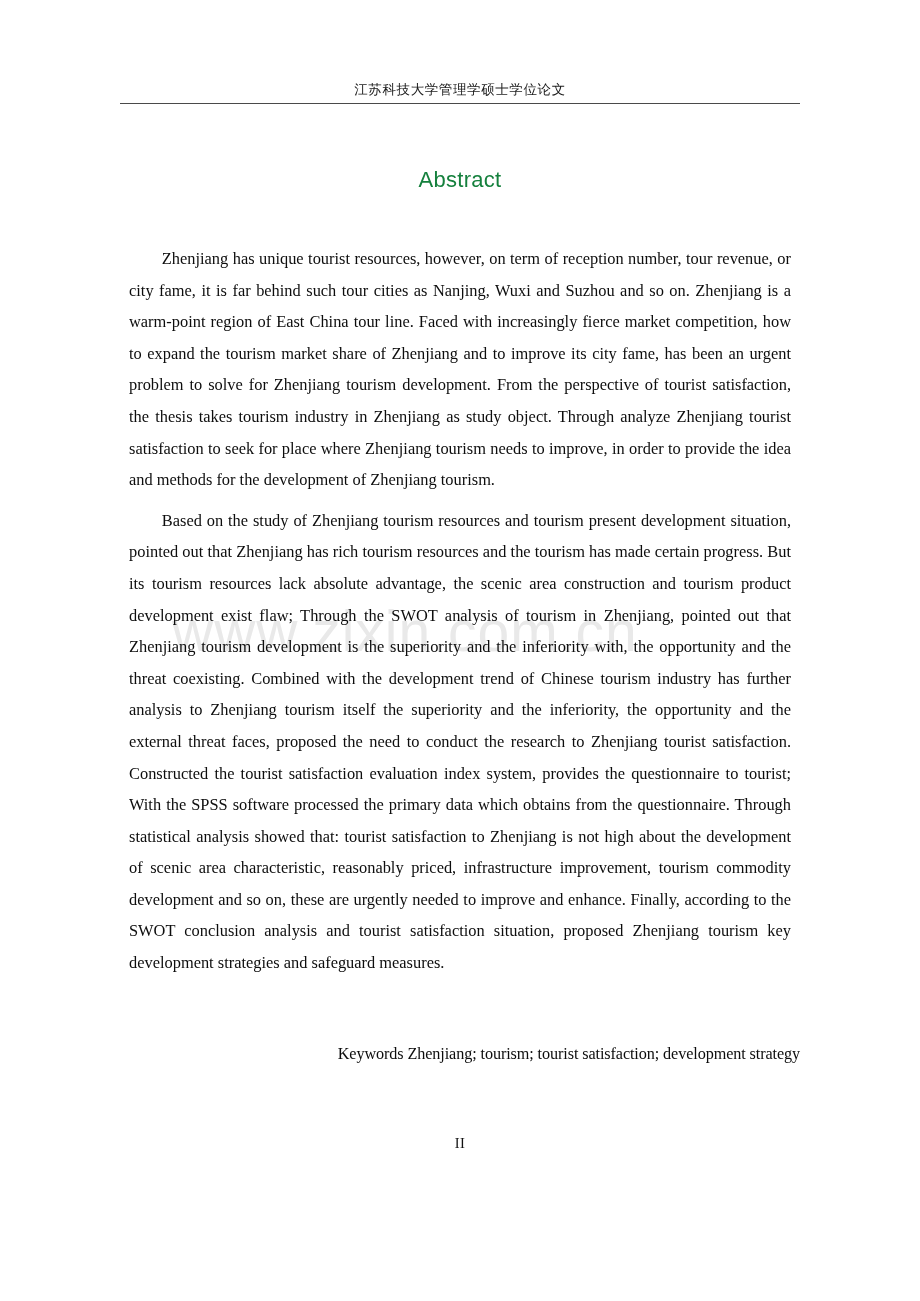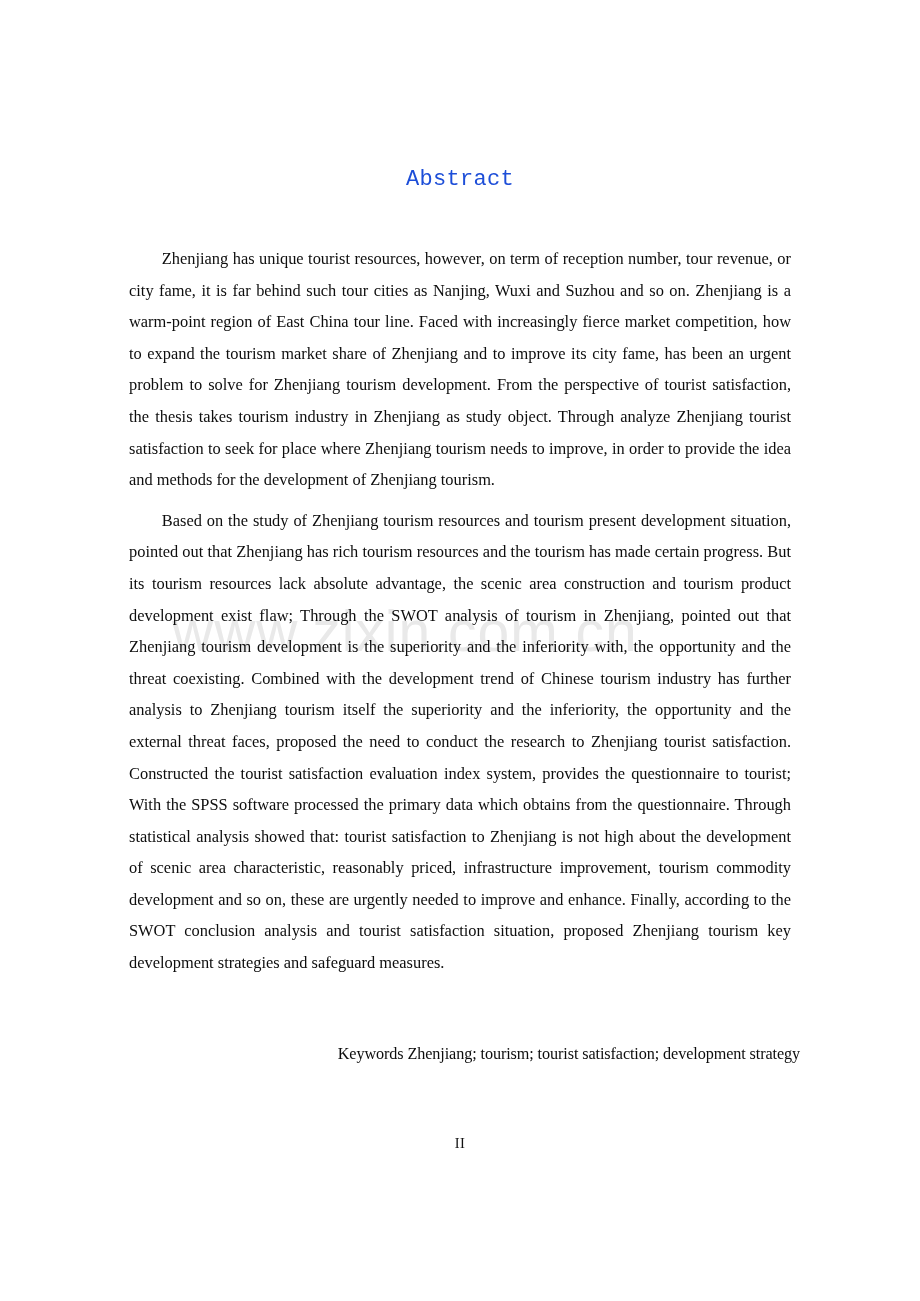--- a/index.html
+++ b/index.html
@@ -46,25 +46,25 @@
     border-top: 1.3px solid #4a4a4a;
   }
 
   
   .abstract-title {
     position: absolute;
     top: 167px;
     left: 120px;
     width: 680px;
     text-align: center;
-    font-family: Liberation Mono, monospace;
+    font-family: Liberation Sans, sans-serif;
     font-size: 22px;
     font-weight: 400;
     letter-spacing: 0.3px;
-    color: #1d4ed8;
+    color: #15803d;
   }
 
   
   .body-block {
     position: absolute;
     top: 234px;
     left: 120px;
     width: 680px;
   }
 
@@ -133,20 +133,24 @@
     letter-spacing: 0.5px;
   }
 </style>
 </head>
 <body>
 
 <div class="page">
 
   <div class="watermark">www.zixin.com.cn</div>
 
+  <div class="header">
+    <div class="header-title">江苏科技大学管理学硕士学位论文</div>
+    <div class="header-rule"></div>
+  </div>
 
   <div class="abstract-title">Abstract</div>
 
   <div class="body-block">
     <p class="para">Zhenjiang has unique tourist resources, however, on term of reception number, tour revenue, or city fame, it is far behind such tour cities as Nanjing, Wuxi and Suzhou and so on. Zhenjiang is a warm-point region of East China tour line. Faced with increasingly fierce market competition, how to expand the tourism market share of Zhenjiang and to improve its city fame, has been an urgent problem to solve for Zhenjiang tourism development. From the perspective of tourist satisfaction, the thesis takes tourism industry in Zhenjiang as study object. Through analyze Zhenjiang tourist satisfaction to seek for place where Zhenjiang tourism needs to improve, in order to provide the idea and methods for the development of Zhenjiang tourism.</p>
     <p class="para">Based on the study of Zhenjiang tourism resources and tourism present development situation, pointed out that Zhenjiang has rich tourism resources and the tourism has made certain progress. But its tourism resources lack absolute advantage, the scenic area construction and tourism product development exist flaw; Through the SWOT analysis of tourism in Zhenjiang, pointed out that Zhenjiang tourism development is the superiority and the inferiority with, the opportunity and the threat coexisting. Combined with the development trend of Chinese tourism industry has further analysis to Zhenjiang tourism itself the superiority and the inferiority, the opportunity and the external threat faces, proposed the need to conduct the research to Zhenjiang tourist satisfaction. Constructed the tourist satisfaction evaluation index system, provides the questionnaire to tourist; With the SPSS software processed the primary data which obtains from the questionnaire. Through statistical analysis showed that: tourist satisfaction to Zhenjiang is not high about the development of scenic area characteristic, reasonably priced, infrastructure improvement, tourism commodity development and so on, these are urgently needed to improve and enhance. Finally, according to the SWOT conclusion analysis and tourist satisfaction situation, proposed Zhenjiang tourism key development strategies and safeguard measures.</p>
   </div>
 
   <p class="keywords">Keywords Zhenjiang; tourism; tourist satisfaction; development strategy</p>
 

